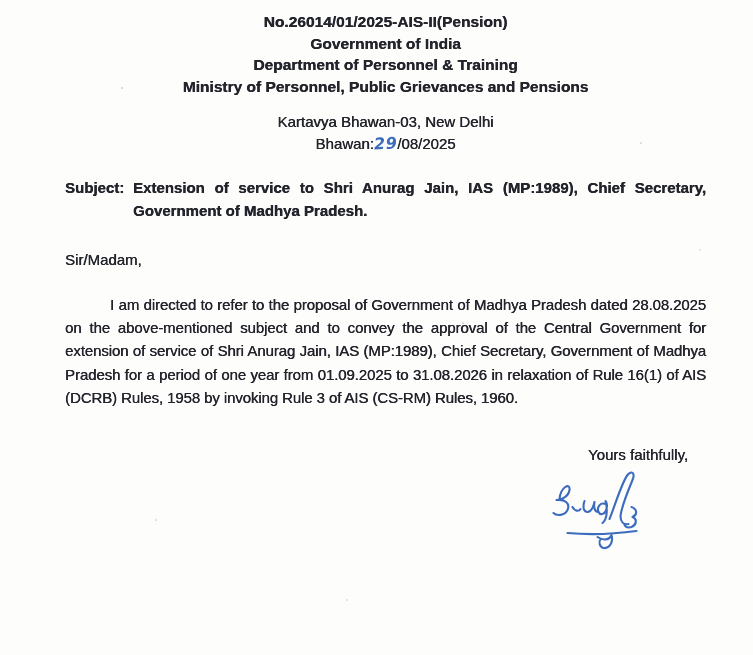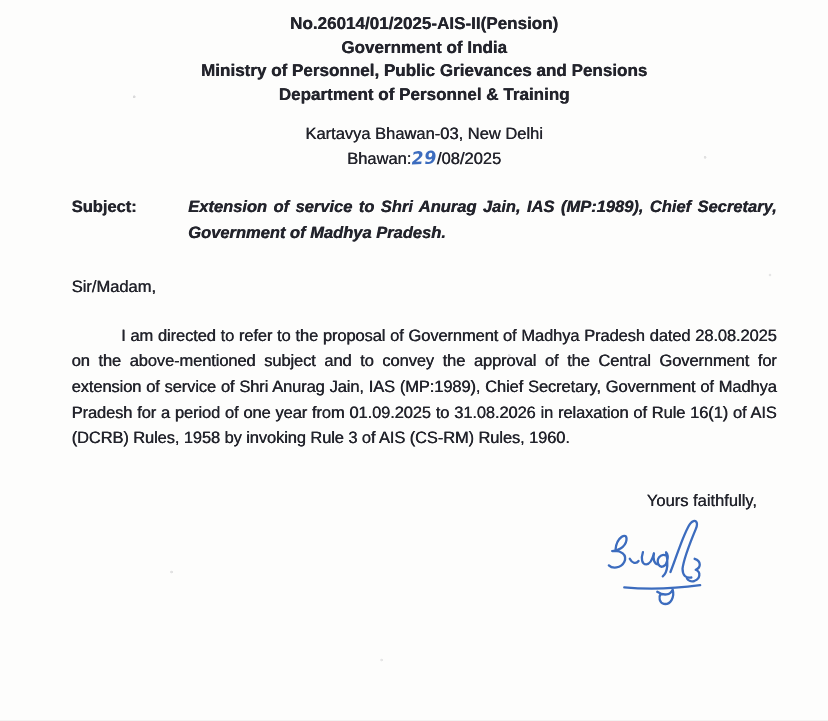--- a/index.html
+++ b/index.html
@@ -35,23 +35,23 @@
     font-weight: 700;
     font-size: 16px;
     display: inline-block;
     transform: rotate(-3deg);
     text-shadow: none;
     letter-spacing: 0.5px;
   }
 
   .recipient { margin-top: 23px; line-height: 22px; }
 
-  .subject-row { margin-top: 21px; display: flex; font-weight: 700; line-height: 23px; gap: 38px; }
+  .subject-row { margin-top: 21px; display: flex; font-weight: 700; line-height: 23px; }
   .subject-label { flex: 0 0 68px; }
-  .subject-text { flex: 1; text-align: justify; font-style: italic; }
+  .subject-text { flex: 1; text-align: justify; }
 
   .salutation { margin-top: 29px; }
 
   .body-para {
     margin-top: 25px;
     text-align: justify;
     text-indent: 45px;
     line-height: 23.2px;
     letter-spacing: -0.1px;
   }
@@ -63,22 +63,22 @@
 </style>
 </head>
 <body>
 
 <div class="paper">
   <div class="content">
 
     <div class="letterhead">
       <div>No.26014/01/2025-AIS-II(Pension)</div>
       <div>Government of India</div>
+      <div>Department of Personnel &amp; Training</div>
       <div>Ministry of Personnel, Public Grievances and Pensions</div>
-      <div>Department of Personnel &amp; Training</div>
     </div>
 
     <div class="place-date">
       <div>Kartavya Bhawan-03, New Delhi</div>
       <div><span>Bhawan:</span><span class="hand-blue">29</span><span>/08/2025</span></div>
     </div>
 
 
     <div class="subject-row">
       <span class="subject-label">Subject:</span>

